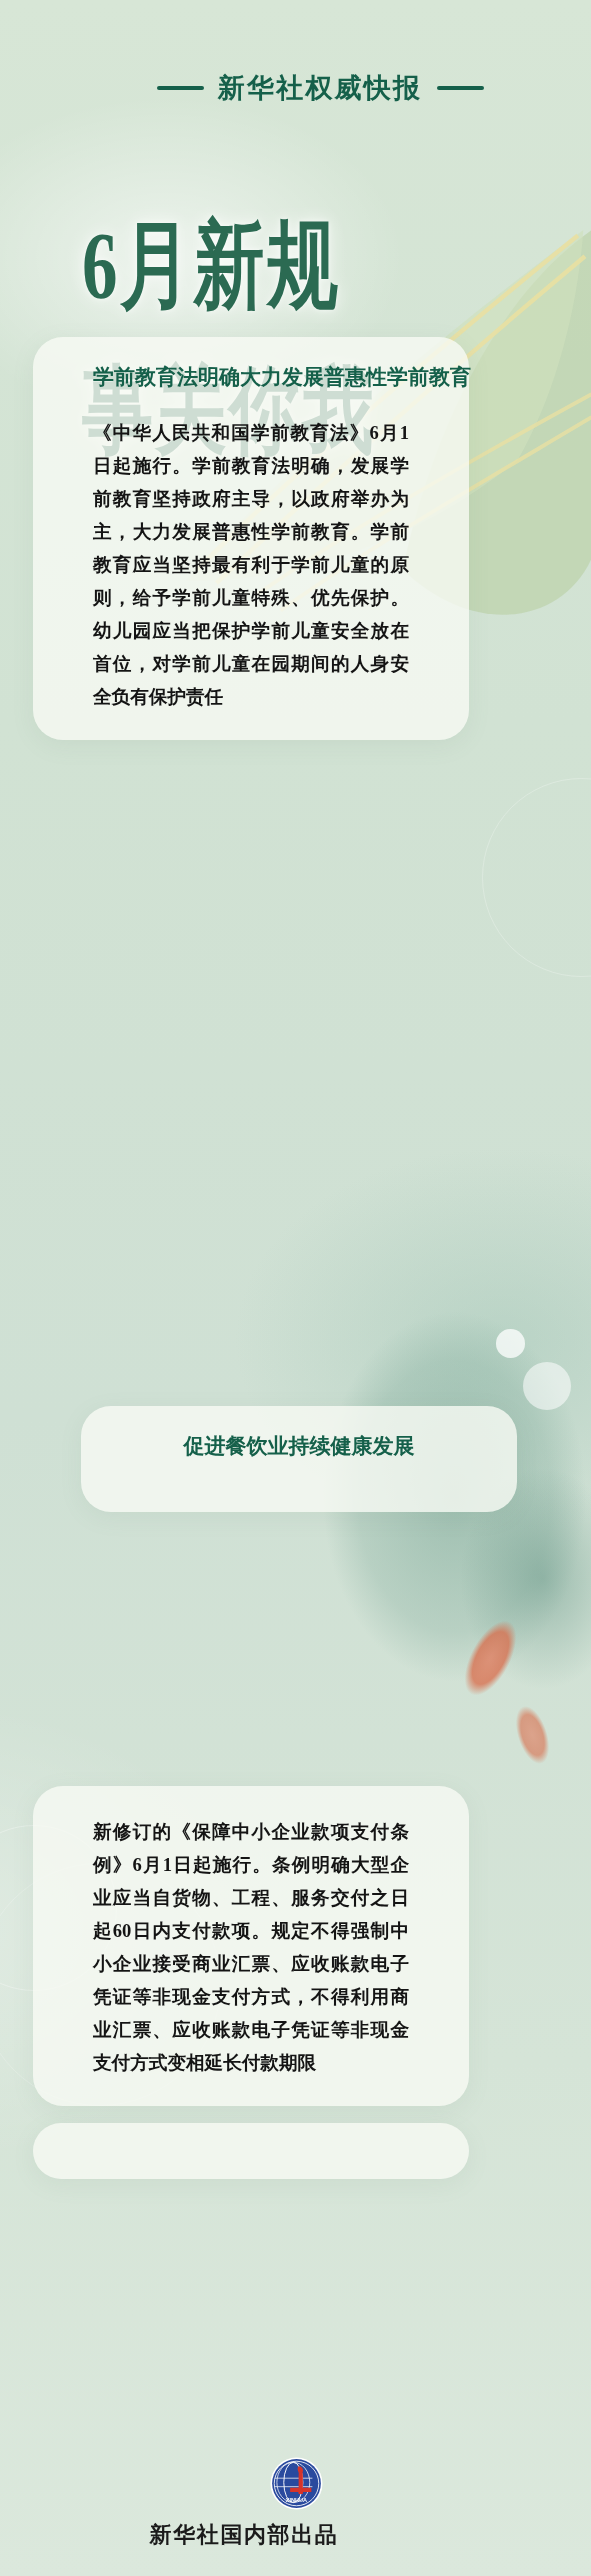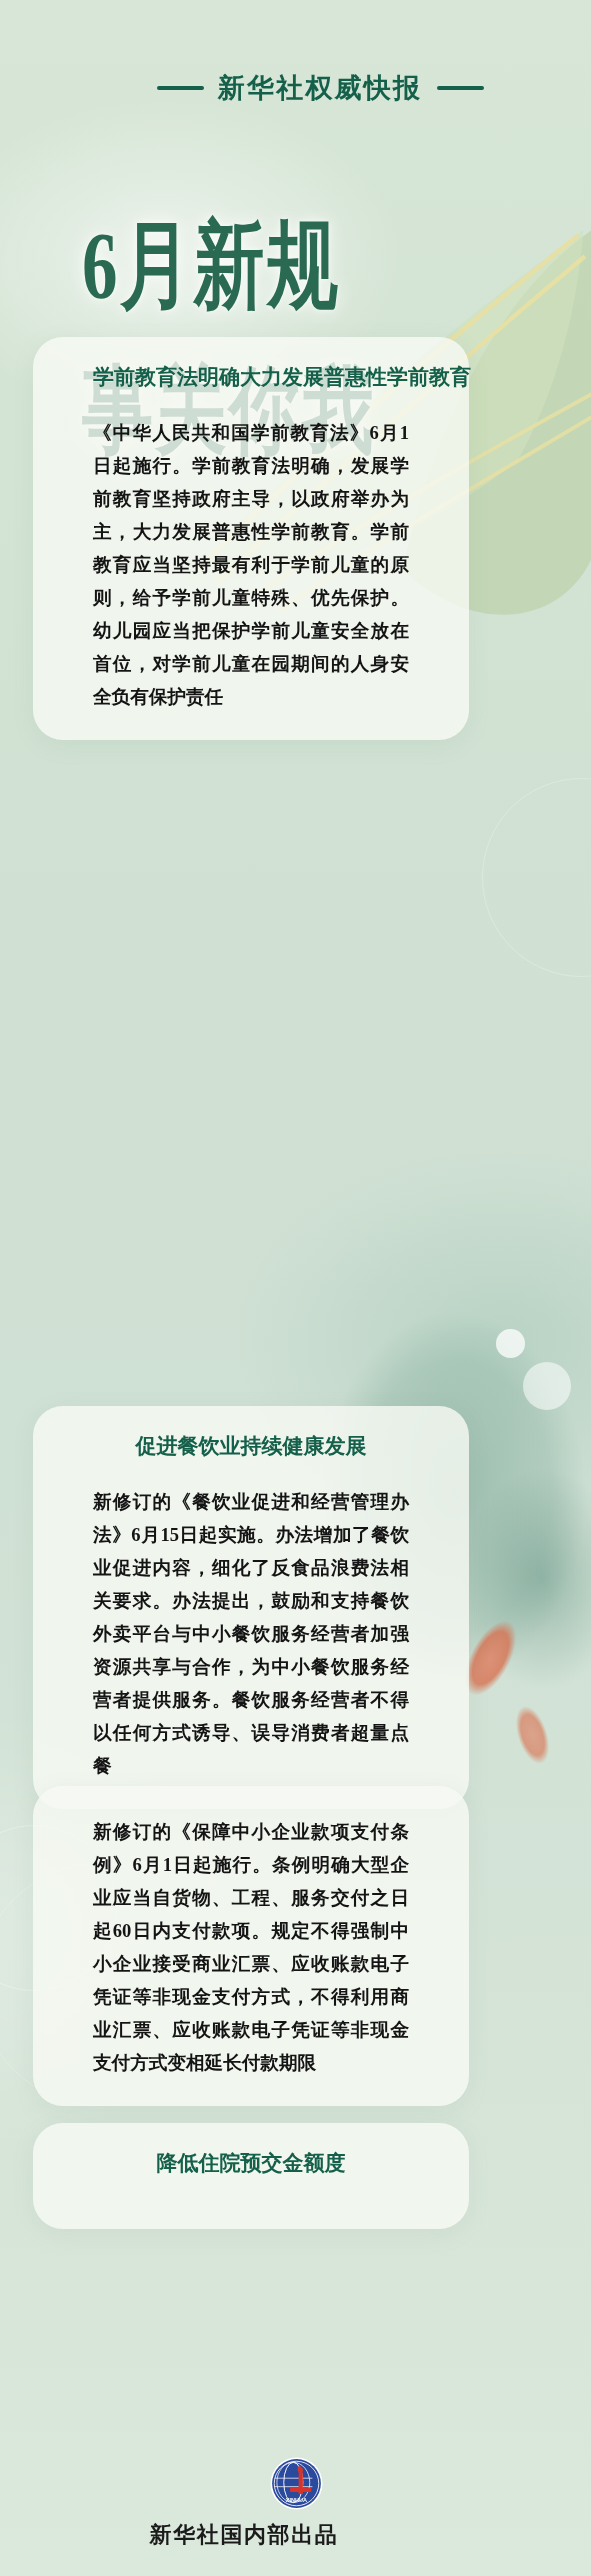--- a/index.html
+++ b/index.html
@@ -71,21 +71,21 @@
     text-align:center;color:#15604a;font-weight:700;font-size:21px;
     line-height:22px;margin:0 0 28.5px 0;white-space:nowrap;
   }
   .card .sec-body{
     font-family:"Liberation Serif","DejaVu Serif",serif;
     color:#141414;font-size:18.6px;line-height:33px;text-align:justify;margin:0;font-weight:bold;
   }
   .card.c1{top:337px;}
   .card.c2{top:723px;}
   .card.c3{top:1091px;}
-  .card.c4{top:1406px;}
+  .card.c4{top:1406px;margin-left:48px;}
   .card.c5{top:1786px;}
   .card.c6{top:2123px;}
 
   
   .footer-logo{position:absolute;left:270px;top:2457px;width:53px;height:53px;}
   .footer-credit{
     position:absolute;top:2520px;left:0;width:488px;text-align:center;
     color:#1b1b1b;font-weight:600;font-size:22px;letter-spacing:1.6px;
   }
 </style>
@@ -121,29 +121,27 @@
 
   <section class="card c1">
     <h2 class="sec-title">学前教育法明确大力发展普惠性学前教育</h2>
     <p class="sec-body">《中华人民共和国学前教育法》6月1日起施行。学前教育法明确，发展学前教育坚持政府主导，以政府举办为主，大力发展普惠性学前教育。学前教育应当坚持最有利于学前儿童的原则，给予学前儿童特殊、优先保护。幼儿园应当把保护学前儿童安全放在首位，对学前儿童在园期间的人身安全负有保护责任</p>
   </section>
 
 
 
   <section class="card c4">
     <h2 class="sec-title">促进餐饮业持续健康发展</h2>
-    <p class="sec-body">新修订的《餐饮业促进和经营管理办法》6月15日起实施。办法增加了餐饮业促进内容，细化了反食品浪费法相关要求。办法提出，鼓励和支持餐饮外卖平台与中小餐饮服务经营者加强资源共享与合作，为中小餐饮服务经营者提供服务。餐饮服务经营者不得以任何方式诱导、误导消费者超量点餐</p>
   </section>
 
   <section class="card c5">
     <p class="sec-body">新修订的《保障中小企业款项支付条例》6月1日起施行。条例明确大型企业应当自货物、工程、服务交付之日起60日内支付款项。规定不得强制中小企业接受商业汇票、应收账款电子凭证等非现金支付方式，不得利用商业汇票、应收账款电子凭证等非现金支付方式变相延长付款期限</p>
   </section>
 
   <section class="card c6">
-    <h2 class="sec-title">降低住院预交金额度</h2>
   </section>
 
   <svg class="footer-logo" viewBox="0 0 100 100" aria-hidden="true">
     <circle cx="50" cy="50" r="49" fill="#ffffff"></circle>
     <circle cx="50" cy="50" r="46" fill="#2a4a9e"></circle>
     <circle cx="50" cy="50" r="42" fill="none" stroke="#ffffff" stroke-width="1.6"></circle>
     <ellipse cx="44" cy="48" rx="18" ry="38" fill="none" stroke="#ffffff" stroke-width="1.8"></ellipse>
     <ellipse cx="44" cy="48" rx="31" ry="38" fill="none" stroke="#ffffff" stroke-width="1.4"></ellipse>
     <path d="M9,40 L80,40 M9,56 L80,56" stroke="#ffffff" stroke-width="1.4"></path>
     <path d="M53,18 C50,26 56,28 54,34 L62,34 C60,27 66,25 58,18 Z" fill="#d6342a"></path>

